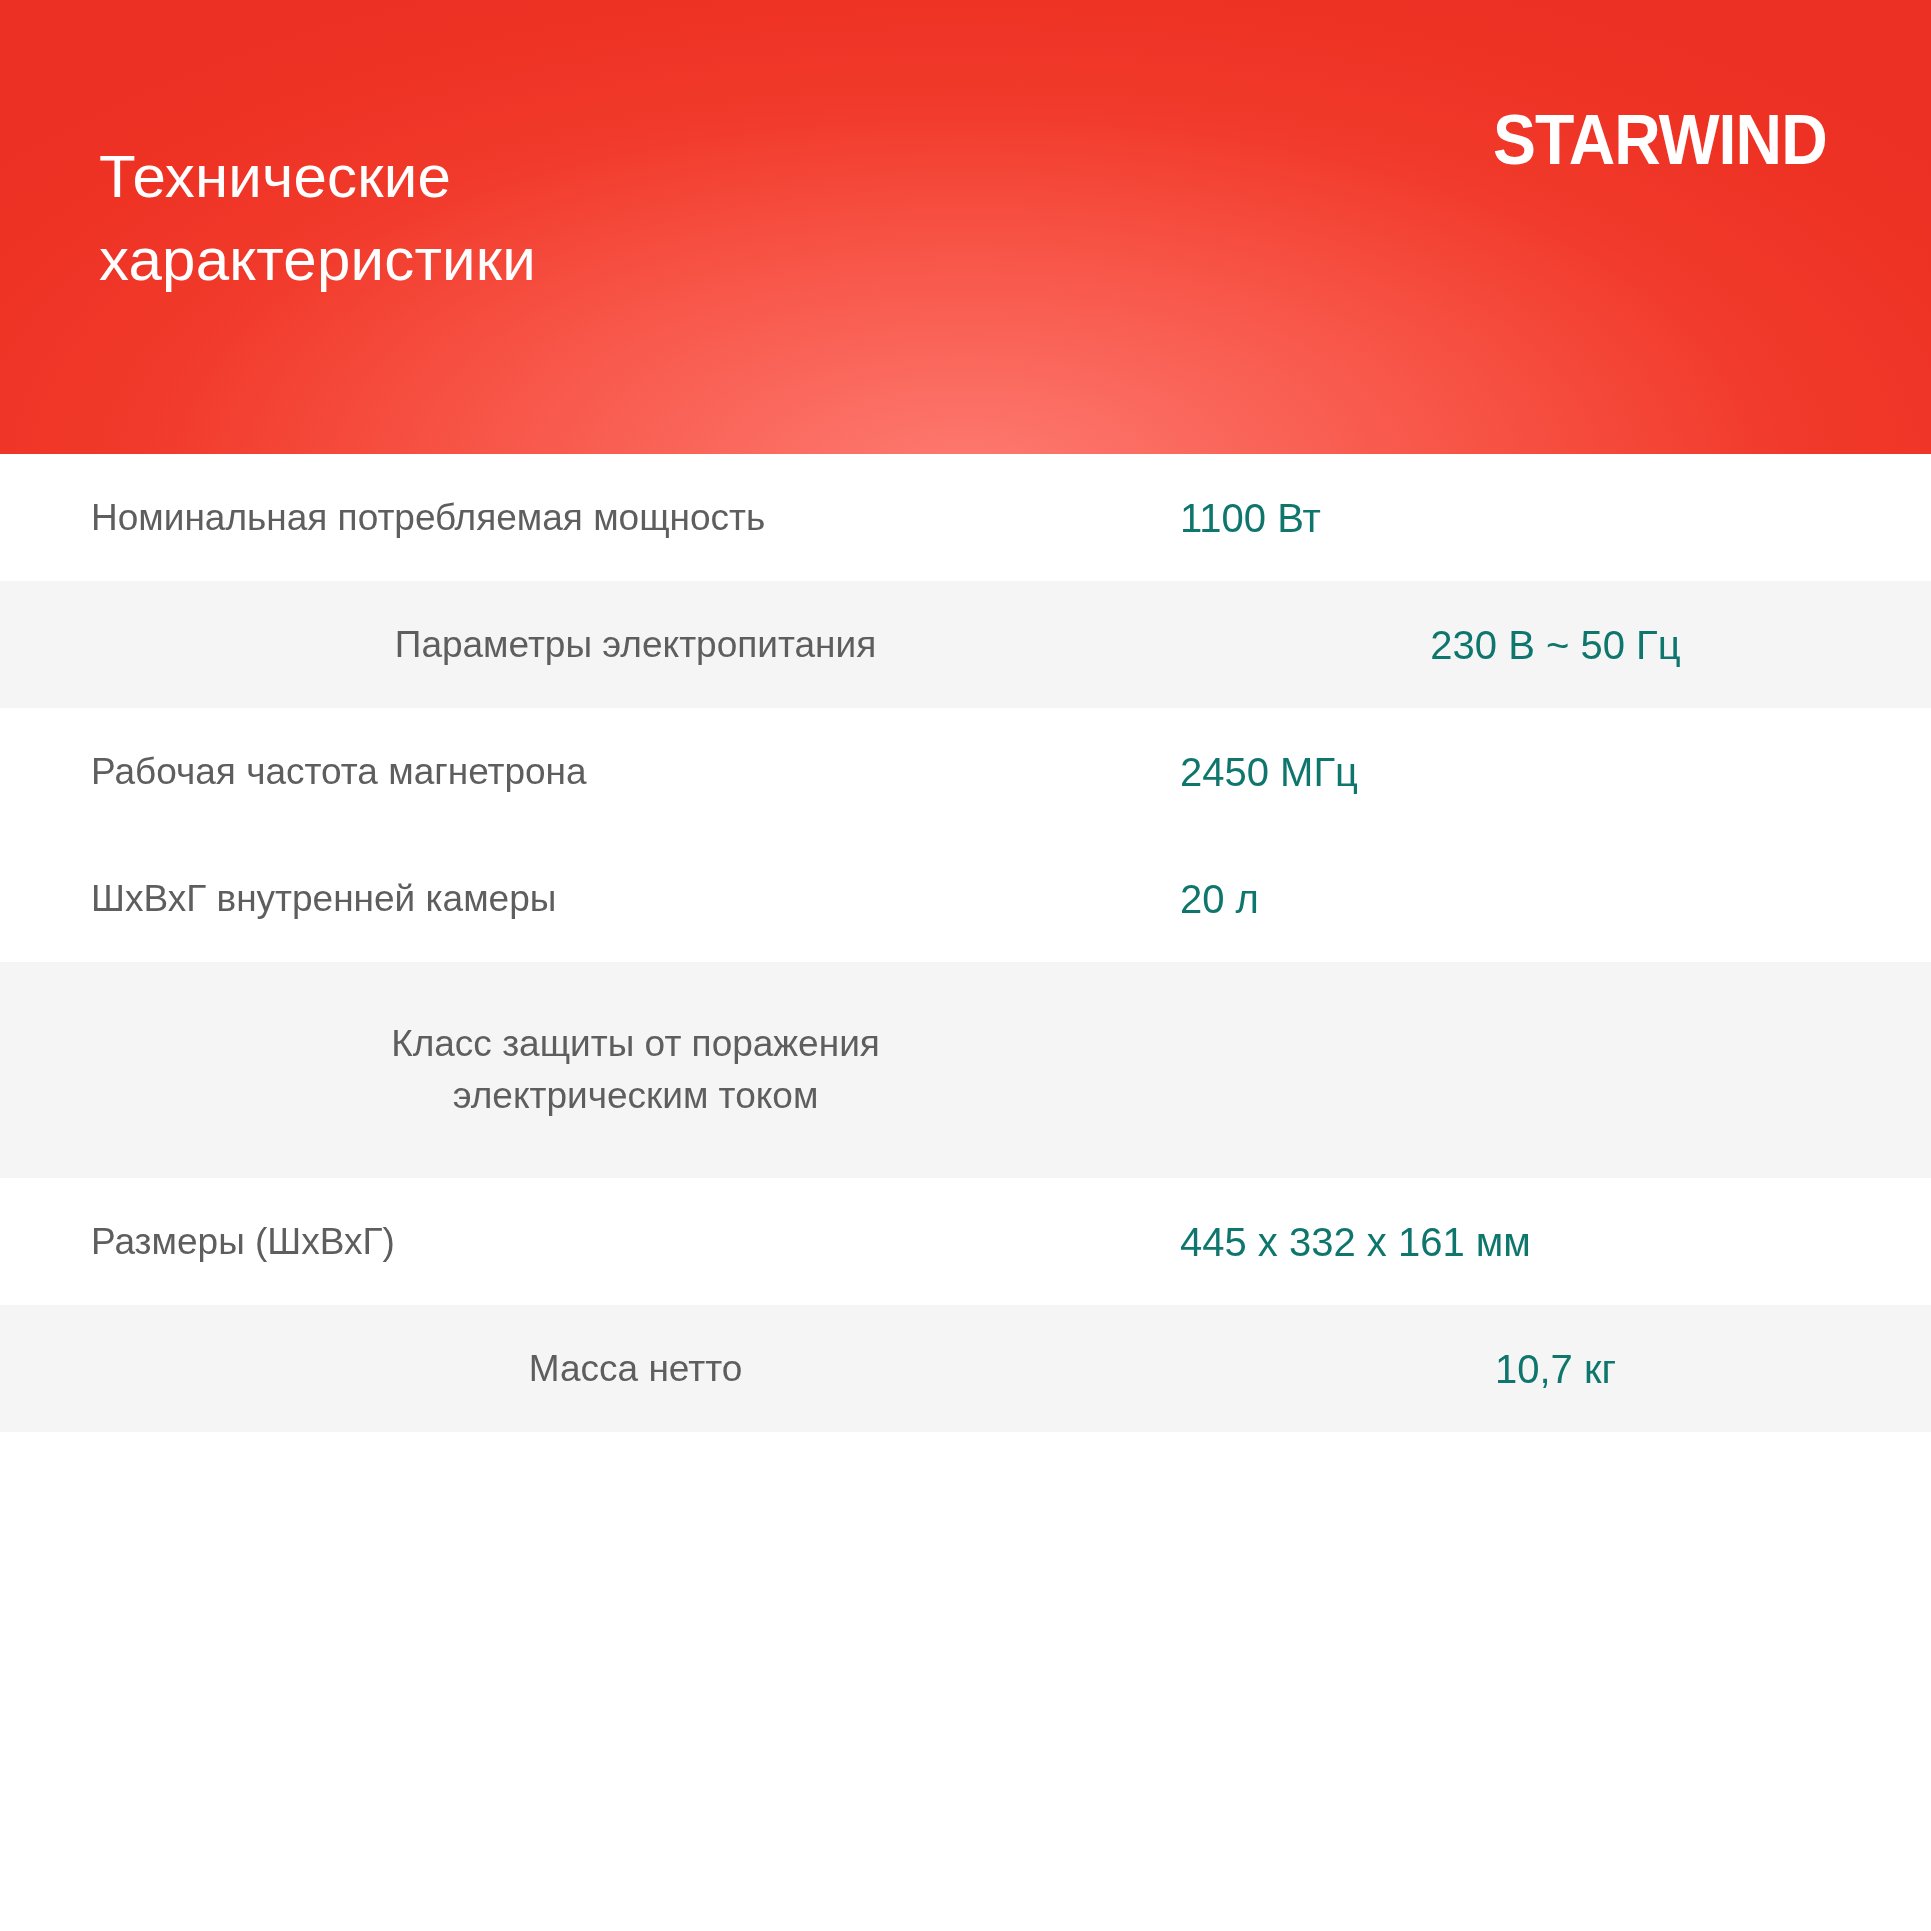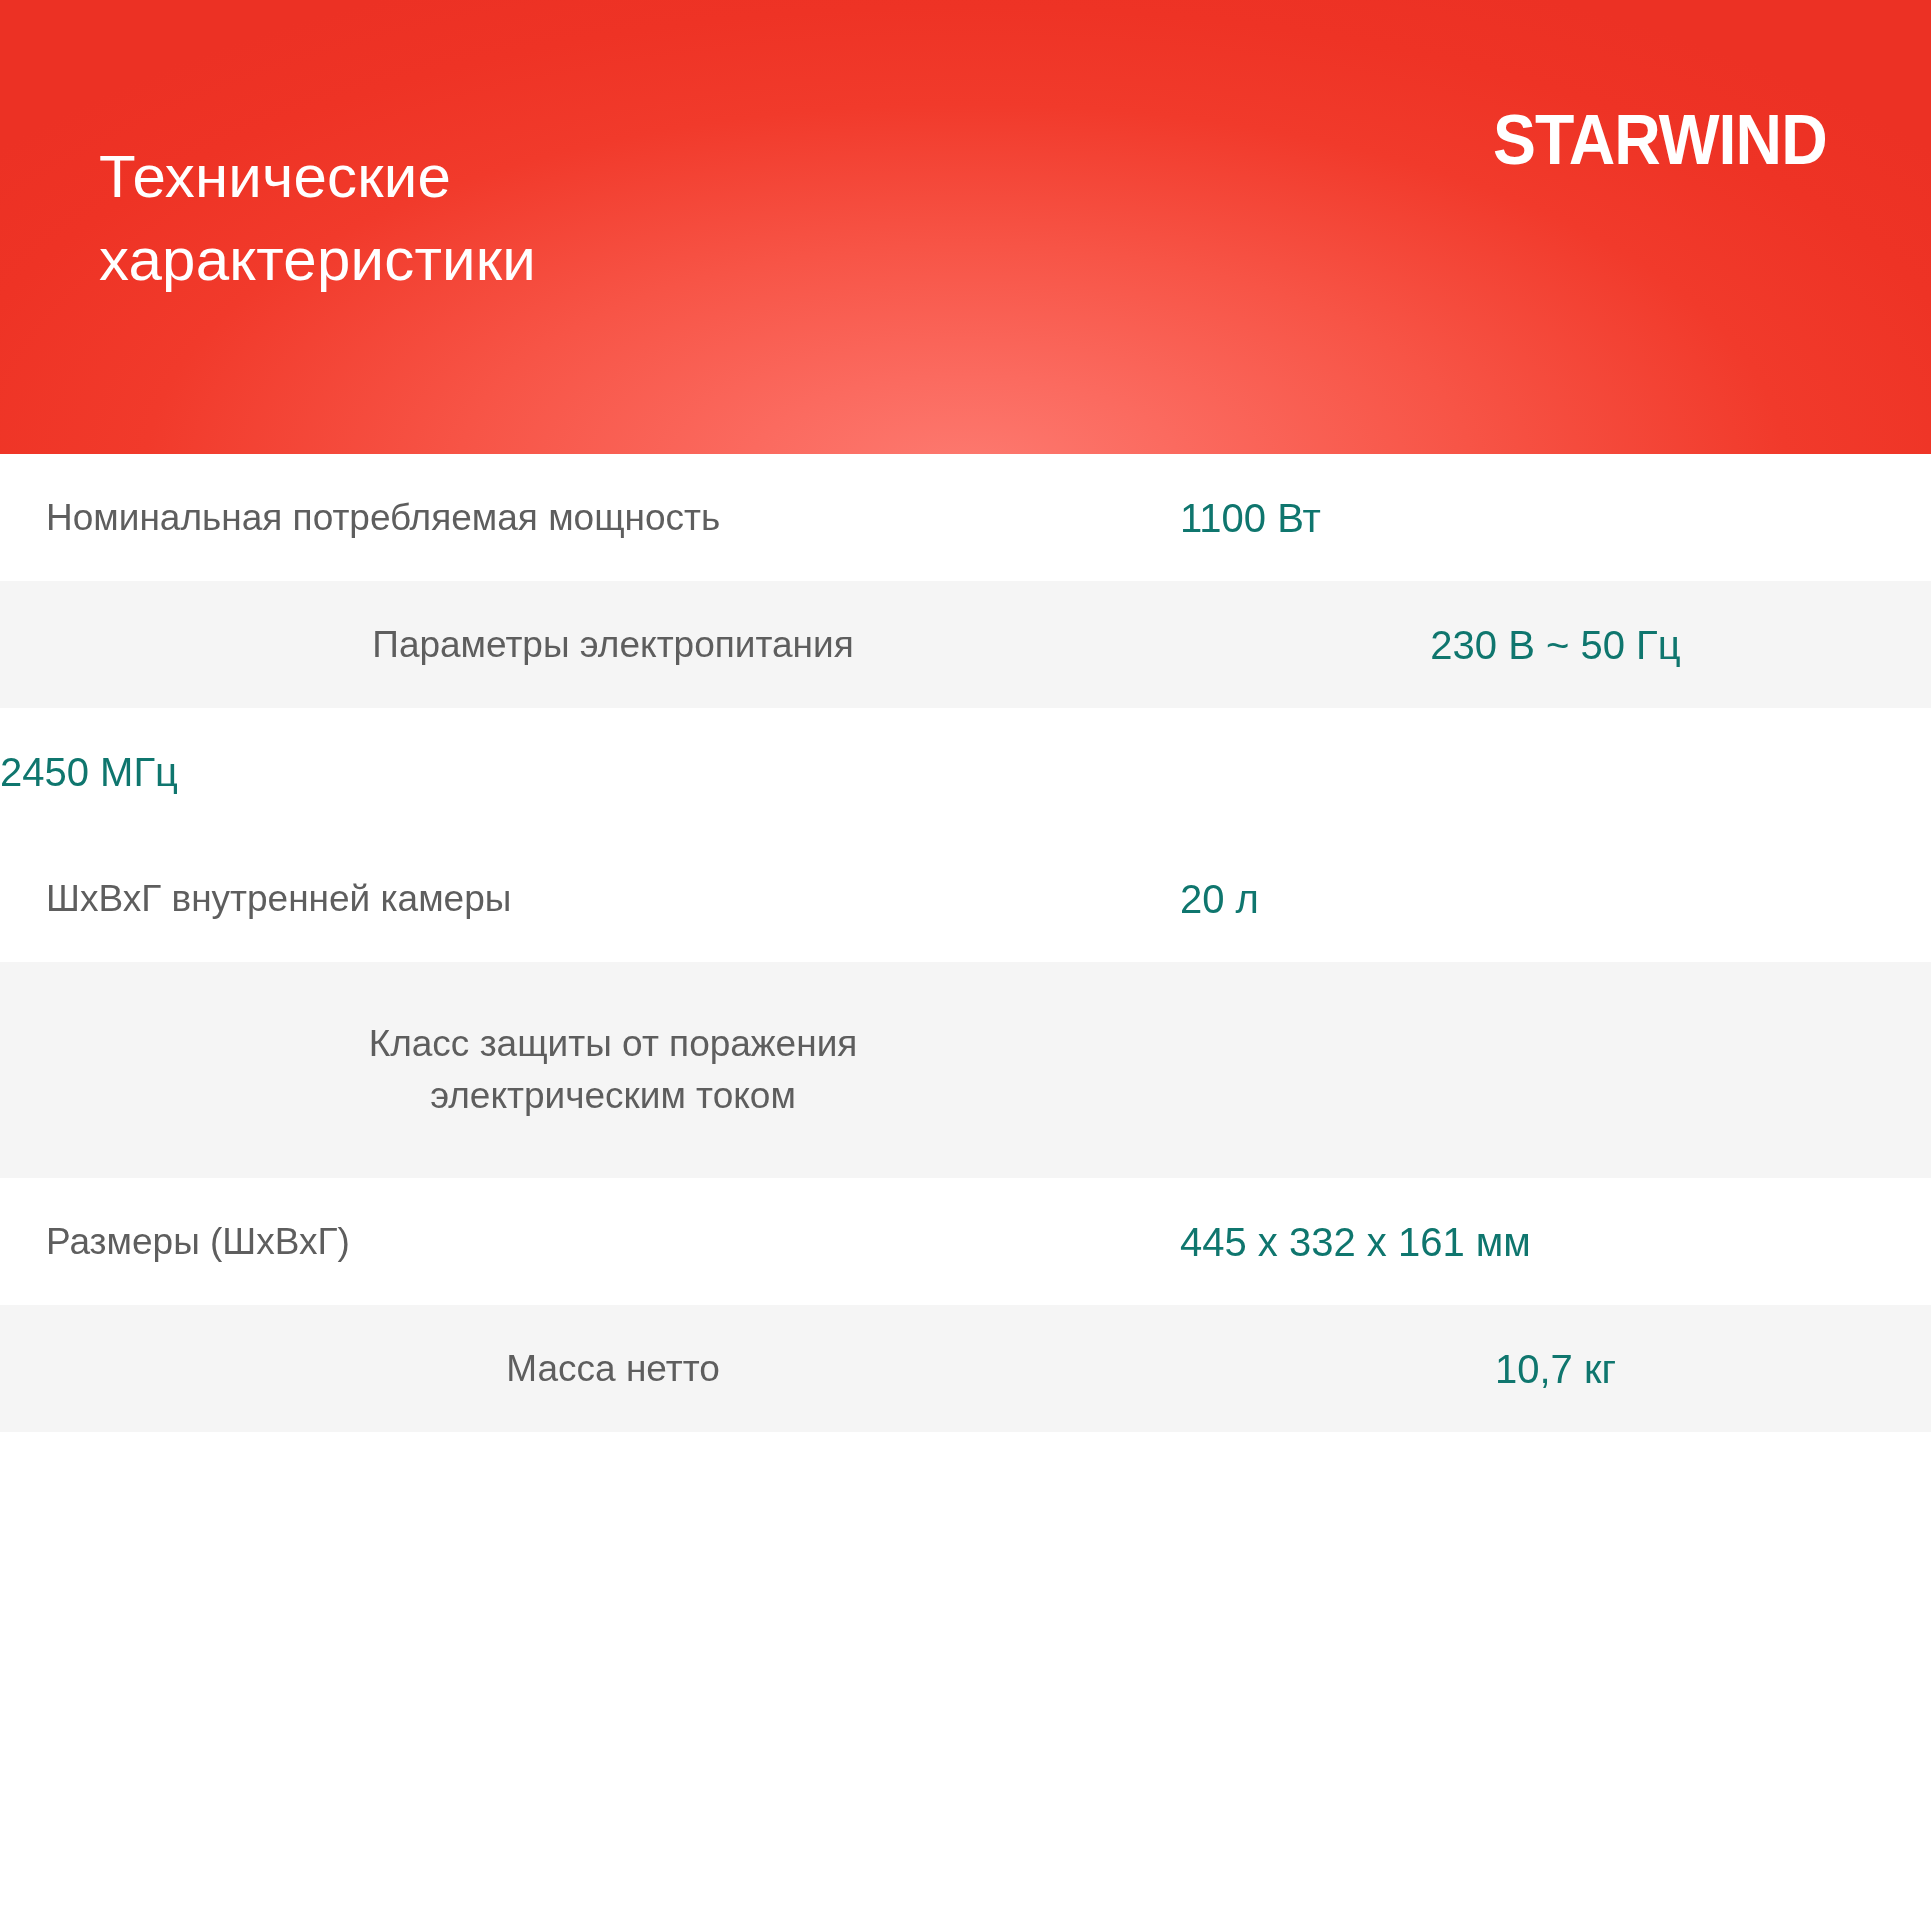--- a/index.html
+++ b/index.html
@@ -88,21 +88,21 @@
     background: #f5f5f5;
     text-align: center;
   }
   .spec-row.tall {
     height: 216px;
   }
 
   .spec-label {
     flex: 0 0 auto;
     width: 1180px;
-    padding-left: 46px;
+    padding-left: 91px;
     box-sizing: border-box;
     color: #5e5e5e;
     font-size: 37px;
     line-height: 52px;
     font-weight: 400;
     white-space: pre-line;
   }
 
   .spec-value {
     flex: 1 1 auto;
@@ -127,20 +127,21 @@
   <div class="spec-table">
       <div class="spec-row">
         <div class="spec-label">Номинальная потребляемая мощность</div>
         <div class="spec-value">1100 Вт</div>
       </div>
       <div class="spec-row alt">
         <div class="spec-label">Параметры электропитания</div>
         <div class="spec-value">230 В ~ 50 Гц</div>
       </div>
       <div class="spec-row">
+        <div class="spec-label">Рабочая частота магнетрона</div>
         <div class="spec-value">2450 МГц</div>
       </div>
       <div class="spec-row">
         <div class="spec-label">ШхВхГ внутренней камеры</div>
         <div class="spec-value">20 л</div>
       </div>
       <div class="spec-row alt tall">
         <div class="spec-label">Класс защиты от поражения
 электрическим током</div>
       </div>

